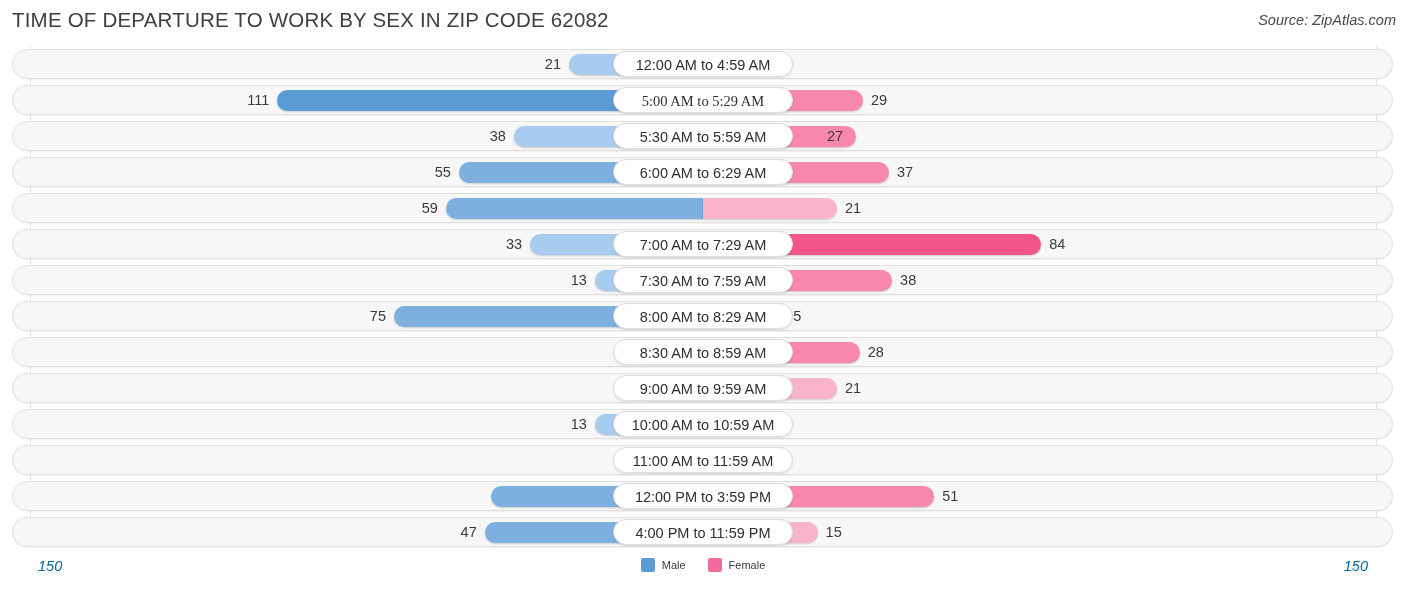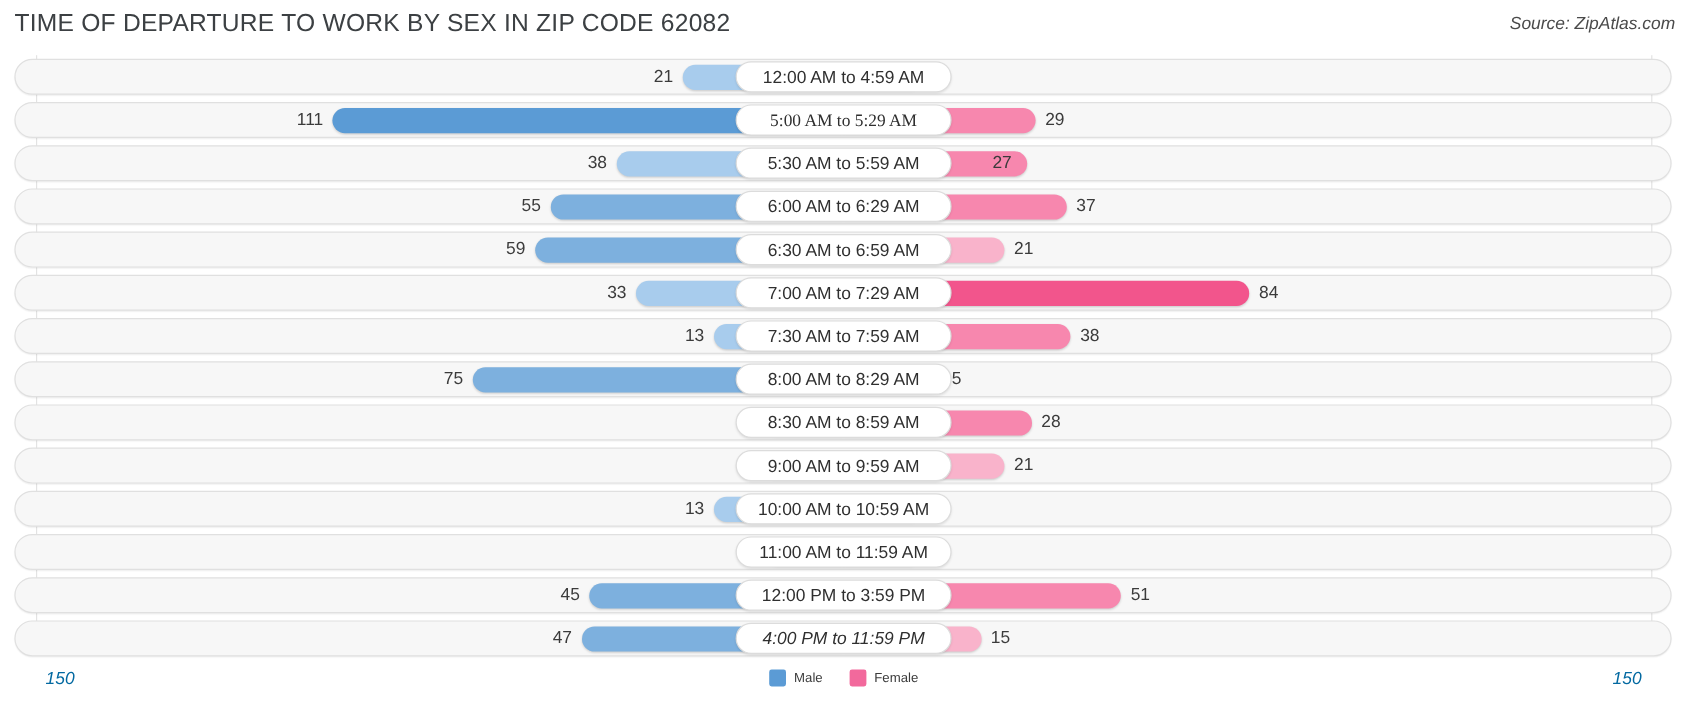--- a/index.html
+++ b/index.html
@@ -214,21 +214,20 @@
         <div class="val val-male" style="left: 0px; width: 450.8px;">55</div>
         <div class="val val-female" style="left: 896.88px;">37</div>
         <div class="cat-pill" style="left: 613px; width: 180px;">6:00 AM to 6:29 AM</div>
       </div>
       <div class="row">
         <div class="track"></div>
         <div class="bar bar-male" style="left: 445.84px; width: 257.16px; background: rgb(125, 176, 222);"></div>
         <div class="bar bar-female" style="left: 703px; width: 134.04px; background: rgb(249, 179, 203);"></div>
         <div class="val val-male" style="left: 0px; width: 437.84px;">59</div>
         <div class="val val-female" style="left: 845.04px;">21</div>
-        <div class="cat-pill" style="left: 613px; width: 180px;">6:30 AM to 6:59 AM</div>
       </div>
       <div class="row">
         <div class="track"></div>
         <div class="bar bar-male" style="left: 530.08px; width: 172.92px; background: rgb(168, 204, 237);"></div>
         <div class="bar bar-female" style="left: 703px; width: 338.16px; background: rgb(242, 85, 140);"></div>
         <div class="val val-male" style="left: 0px; width: 522.08px;">33</div>
         <div class="val val-female" style="left: 1049.16px;">84</div>
         <div class="cat-pill" style="left: 613px; width: 180px;">7:00 AM to 7:29 AM</div>
       </div>
       <div class="row">
@@ -276,31 +275,30 @@
         <div class="bar bar-male" style="left: 637px; width: 66px; background: rgb(168, 204, 237);"></div>
         <div class="bar bar-female" style="left: 703px; width: 66px; background: rgb(249, 179, 203);"></div>
         <div class="val val-male" style="left: 0px; width: 629px;">0</div>
         <div class="val val-female" style="left: 777px;">0</div>
         <div class="cat-pill" style="left: 613px; width: 180px;">11:00 AM to 11:59 AM</div>
       </div>
       <div class="row">
         <div class="track"></div>
         <div class="bar bar-male" style="left: 491.2px; width: 211.8px; background: rgb(125, 176, 222);"></div>
         <div class="bar bar-female" style="left: 703px; width: 231.24px; background: rgb(247, 135, 174);"></div>
-        <div class="val val-male" style="left: 0px; width: 483.2px;">45</div>
         <div class="val val-female" style="left: 942.24px;">51</div>
         <div class="cat-pill" style="left: 613px; width: 180px;">12:00 PM to 3:59 PM</div>
       </div>
       <div class="row">
         <div class="track"></div>
         <div class="bar bar-male" style="left: 484.72px; width: 218.28px; background: rgb(125, 176, 222);"></div>
         <div class="bar bar-female" style="left: 703px; width: 114.6px; background: rgb(249, 179, 203);"></div>
         <div class="val val-male" style="left: 0px; width: 476.72px;">47</div>
         <div class="val val-female" style="left: 825.6px;">15</div>
-        <div class="cat-pill" style="left: 613px; width: 180px; font-style: italic;">4:00 PM to 11:59 PM</div>
+        <div class="cat-pill" style="left: 613px; width: 180px;">4:00 PM to 11:59 PM</div>
       </div>
     </div>
 </div>
 
 <div id="footer">
   <div class="axis-end" id="axis-left">150</div>
   <div class="axis-end" id="axis-right">150</div>
   <div id="legend">
     <div class="legend-item">
       <span class="legend-swatch" id="sw-male" style="background: rgb(91, 155, 213);"></span>

